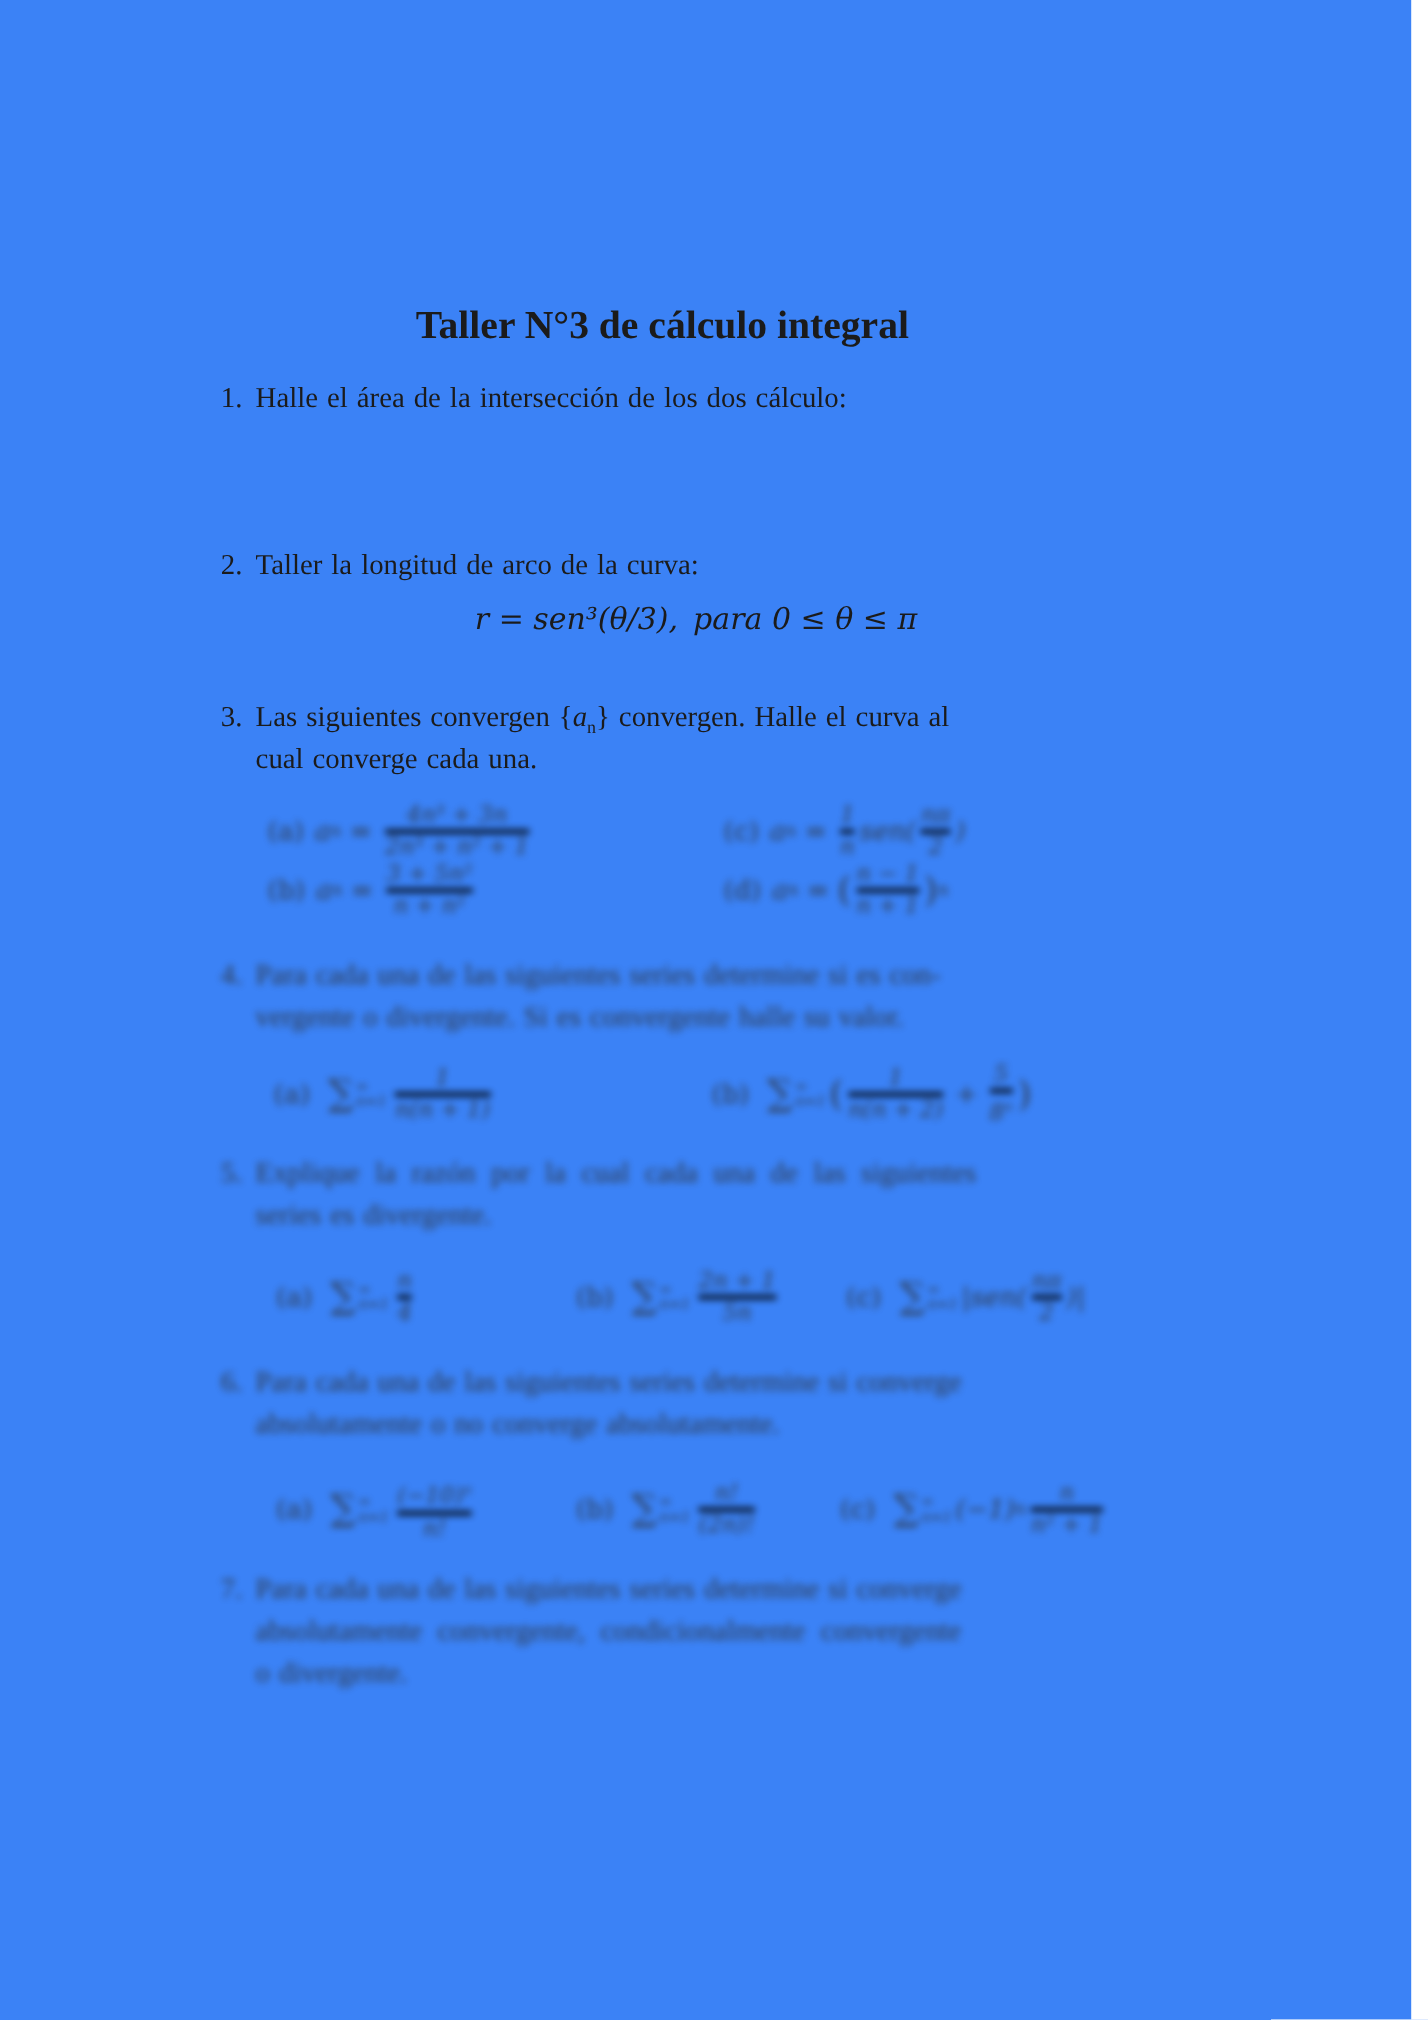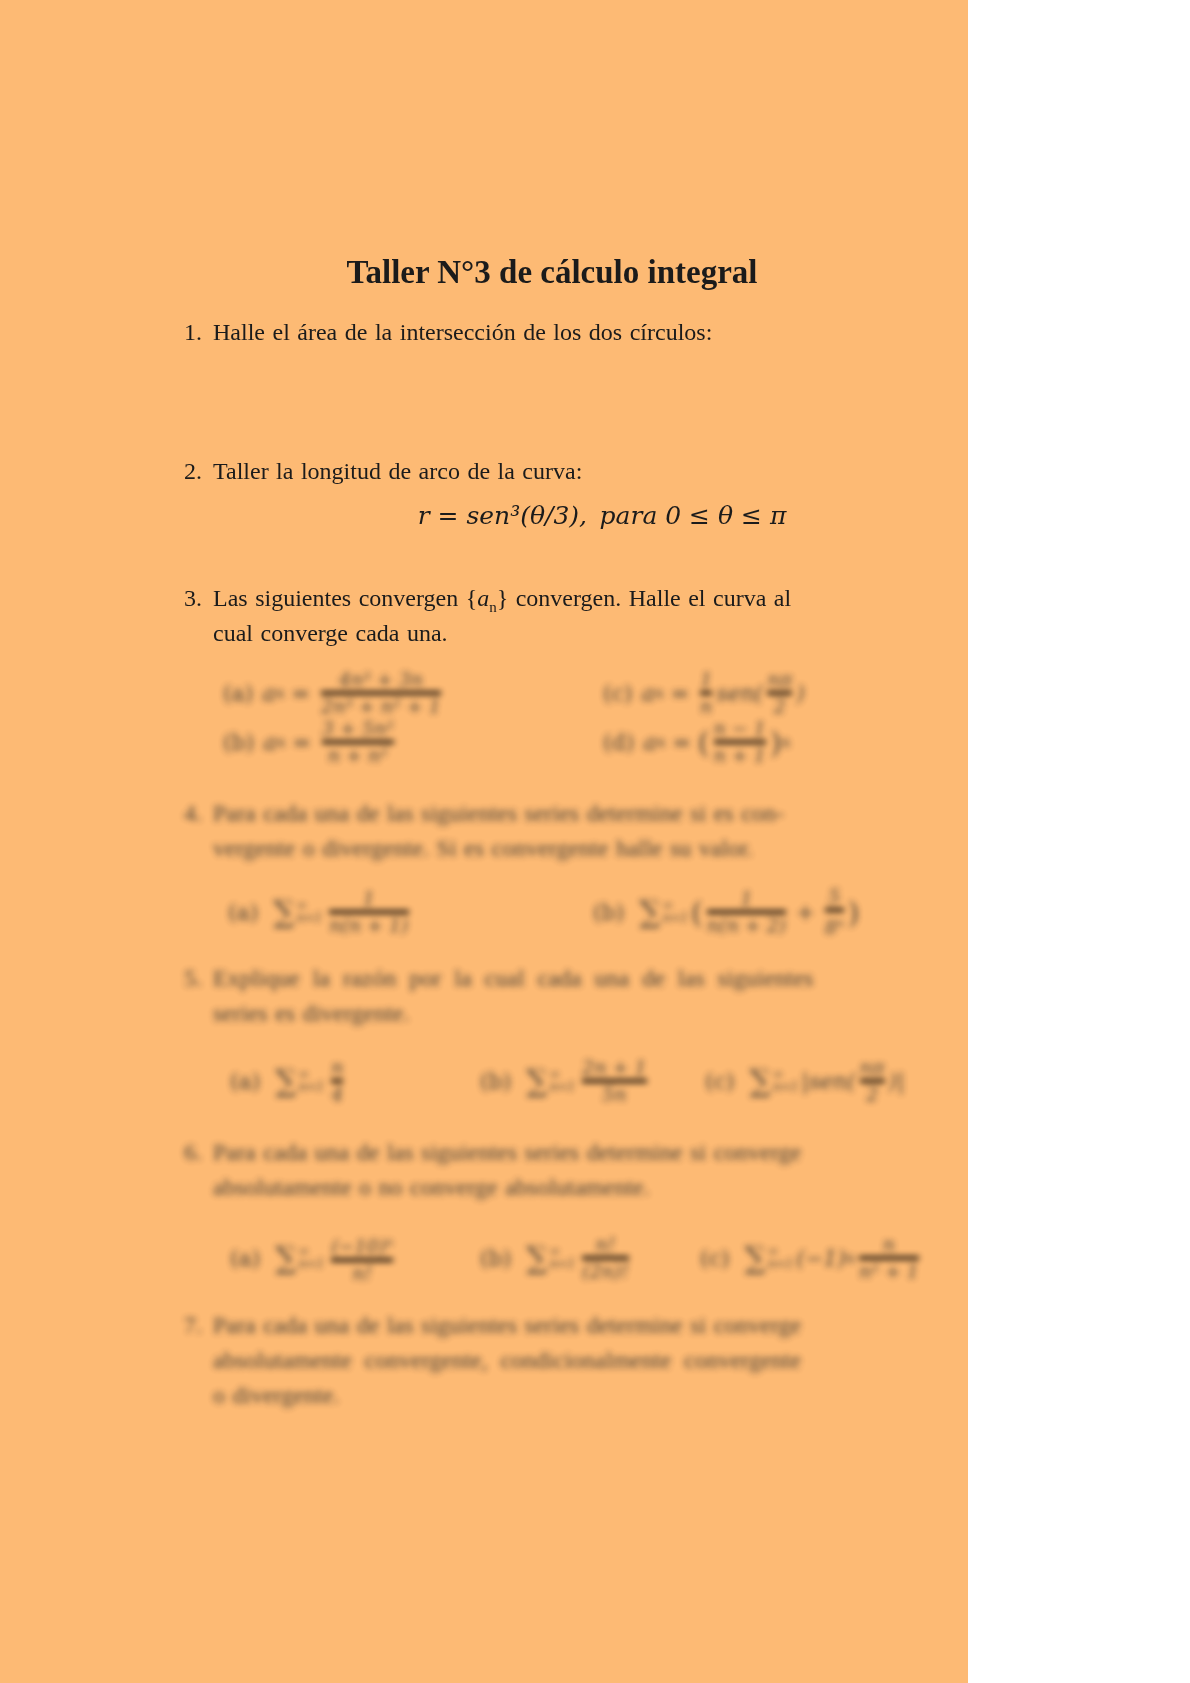--- a/index.html
+++ b/index.html
@@ -1,16 +1,16 @@
 <!DOCTYPE html>
 <html><head>
 <meta charset="utf-8">
 <style>
   html,body{margin:0;padding:0;background:#ffffff;}
-  #page{position:relative;width:968px;height:1683px;background:#fdba74;overflow:hidden;
+  #page{position:relative;width:1176px;height:1683px;background:#3b82f6;overflow:hidden;
         font-family:"Liberation Serif",serif;color:#1b1b1b;}
   .abs{position:absolute;}
   .title{font-weight:bold;font-size:33px;line-height:40px;text-align:center;white-space:nowrap;}
   .line{font-size:24px;line-height:35px;white-space:nowrap;}
   .num{position:absolute;left:184px;}
   .txt{position:absolute;left:213px;word-spacing:1.5px;}
   .stretch{word-spacing:7px;}
   .eqwrap{left:0;width:1160px;text-align:center;}
   .math{font-family:"DejaVu Serif","Liberation Serif",serif;font-style:italic;font-size:25px;line-height:35px;white-space:nowrap;}
   
@@ -35,30 +35,30 @@
 </style>
 </head>
 <body>
 
 <div id="page">
 
   <div class="abs title" style="top:252px;left:0;width:1104px;">Taller N°3 de cálculo integral</div>
 
   <div class="abs line" style="top:315px;left:0;width:1190px;">
     <span class="num">1.</span>
-    <span class="txt">Halle el área de la intersección de los dos círculos:</span>
+    <span class="txt">Halle el área de la intersección de los dos cálculo:</span>
   </div>
 
 
   <div class="abs line" style="top:454px;left:0;width:1190px;">
     <span class="num">2.</span>
     <span class="txt">Taller la longitud de arco de la curva:</span>
   </div>
 
-  <div class="abs eqwrap" style="top:498px;padding-left:22px;">
+  <div class="abs eqwrap" style="top:498px;">
     <span class="math">r = sen³(θ/3), para 0 ≤ θ ≤ π</span>
   </div>
 
   <div class="abs line" style="top:581px;left:0;width:1190px;">
     <span class="num">3.</span>
     <span class="txt"><span>Las siguientes convergen {</span><i>a</i><sub style="font-size:15px;">n</sub><span>} convergen. Halle el curva al</span></span>
   </div>
   <div class="abs line" style="top:616px;left:0;width:1190px;">
     <span class="txt">cual converge cada una.</span>
   </div>

